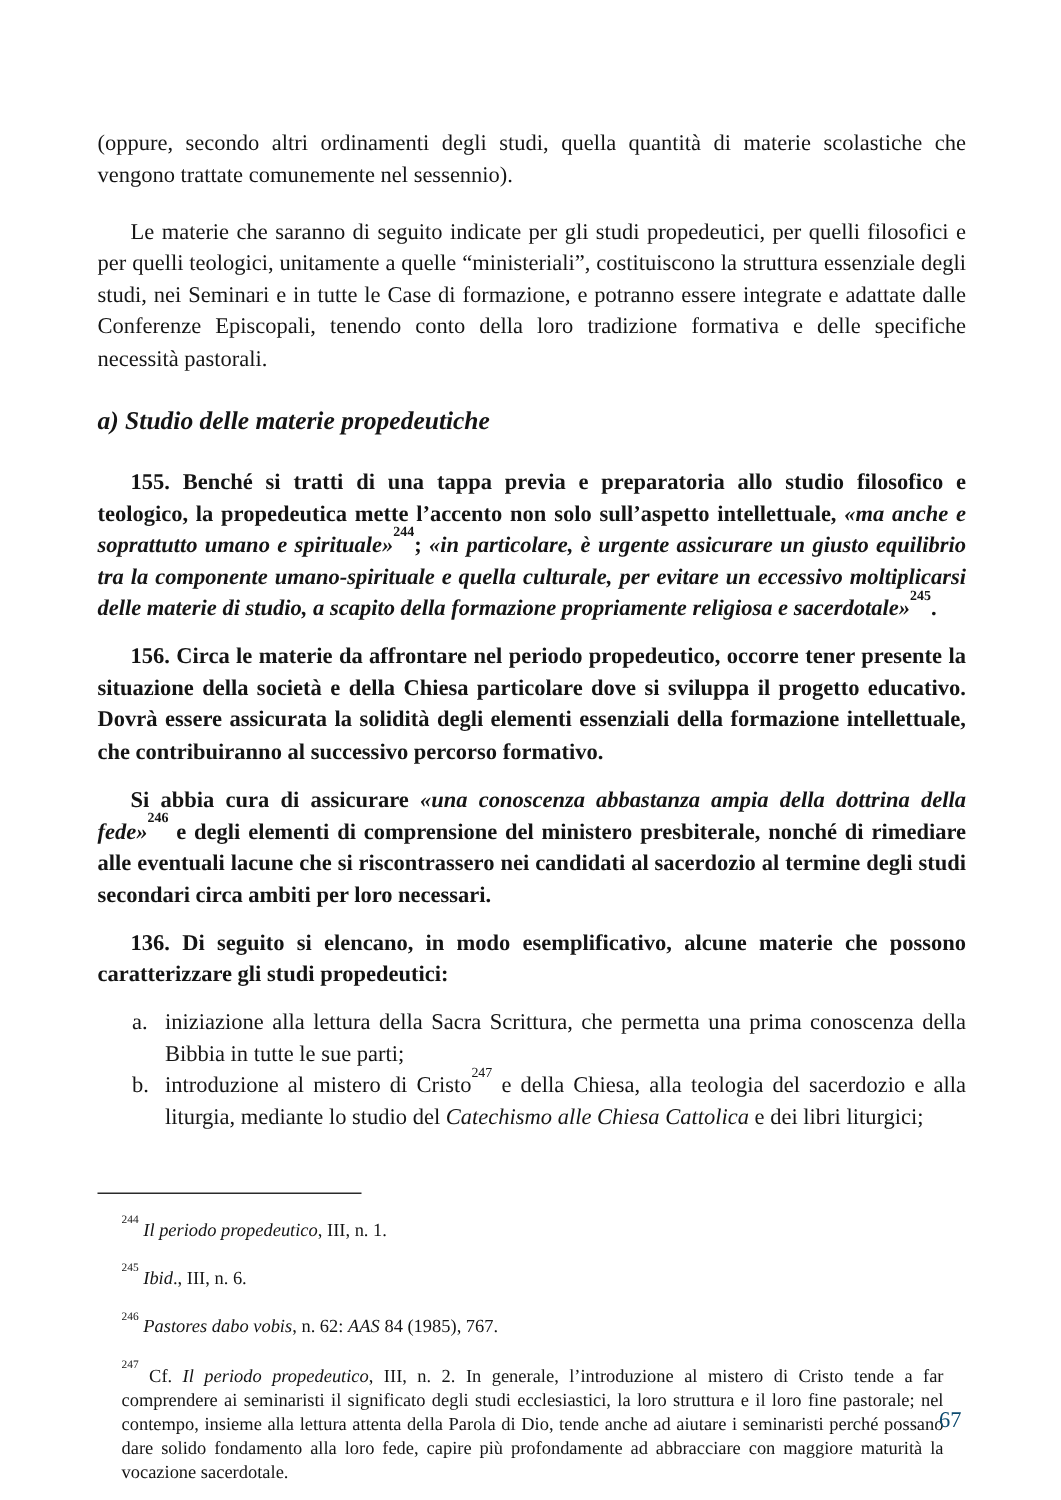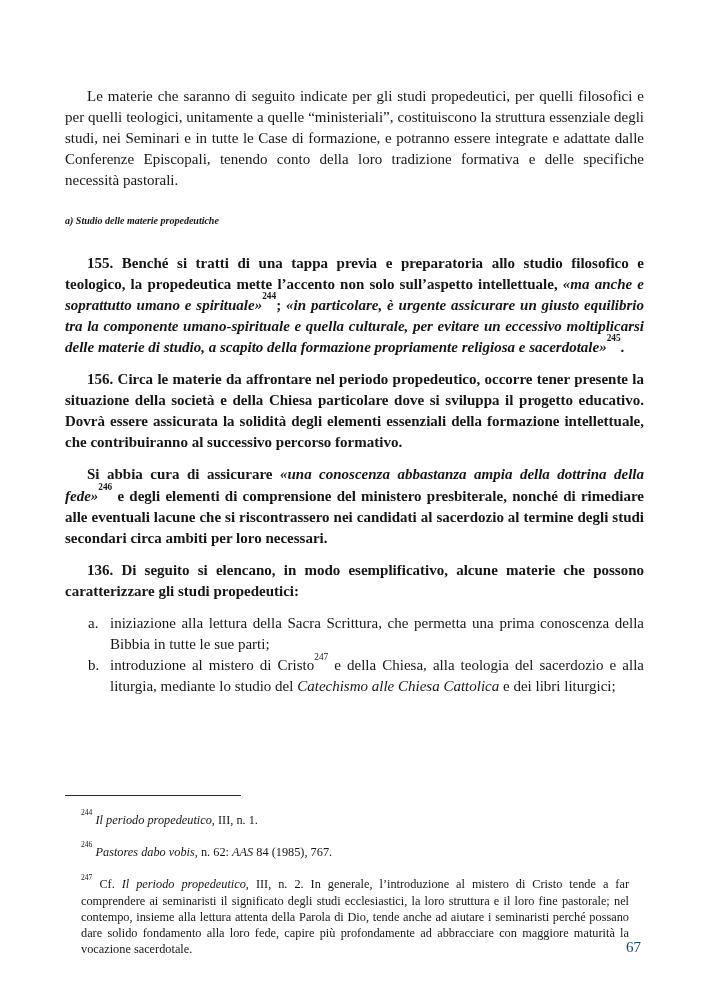--- a/index.html
+++ b/index.html
@@ -84,24 +84,25 @@
     color: #0c4a6e;
   }
 </style>
 </head>
 <body>
 
 <div class="page">
 
   <div class="content">
 
+    <p class="para no-indent mb17"><span>(oppure, secondo altri ordinamenti degli studi, quella quantità di materie scolastiche che vengono trattate comunemente nel sessennio).</span></p>
 
     <p class="para mb19"><span>Le materie che saranno di seguito indicate per gli studi propedeutici, per quelli filosofici e per quelli teologici, unitamente a quelle “ministeriali”, costituiscono la struttura essenziale degli studi, nei Seminari e in tutte le Case di formazione, e potranno essere integrate e adattate dalle Conferenze Episcopali, tenendo conto della loro tradizione formativa e delle specifiche necessità pastorali.</span></p>
 
-    <h2 class="section-heading" style="font-size:10px;">a) Studio delle materie propedeutiche</h2>
+    <h2 class="section-heading" style="font-size:17px;">a) Studio delle materie propedeutiche</h2>
 
     <p class="para mb11"><span>155. Benché si tratti di una tappa previa e preparatoria allo studio filosofico e teologico, la propedeutica mette l’accento non solo sull’aspetto intellettuale, </span><span class="it">«ma anche e soprattutto umano e spirituale»</span><sup class="fnref">244</sup><span>; </span><span class="it">«in particolare, è urgente assicurare un giusto equilibrio tra la componente umano-spirituale e quella culturale, per evitare un eccessivo moltiplicarsi delle materie di studio, a scapito della formazione propriamente religiosa e sacerdotale»</span><sup class="fnref">245</sup><span>.</span></p>
 
     <p class="para mb11"><span>156. Circa le materie da affrontare nel periodo propedeutico, occorre tener presente la situazione della società e della Chiesa particolare dove si sviluppa il progetto educativo. Dovrà essere assicurata la solidità degli elementi essenziali della formazione intellettuale, che contribuiranno al successivo percorso formativo.</span></p>
 
     <p class="para mb11"><span>Si abbia cura di assicurare </span><span class="it">«una conoscenza abbastanza ampia della dottrina della fede»</span><sup class="fnref">246</sup><span> e degli elementi di comprensione del ministero presbiterale, nonché di rimediare alle eventuali lacune che si riscontrassero nei candidati al sacerdozio al termine degli studi secondari circa ambiti per loro necessari.</span></p>
 
     <p class="para mb11"><span>136. Di seguito si elencano, in modo esemplificativo, alcune materie che possono caratterizzare gli studi propedeutici:</span></p>
 
     <div class="study-list">
@@ -113,19 +114,20 @@
           <span class="marker">b.</span>
           <span class="item-text"><span>introduzione al mistero di Cristo</span><sup class="fnref">247</sup><span> e della Chiesa, alla teologia del sacerdozio e alla liturgia, mediante lo studio del </span><span class="it">Catechismo alle Chiesa Cattolica</span><span> e dei libri liturgici;</span></span>
         </div>
     </div>
 
   </div>
 
   <div class="footnotes">
     <div class="fn-rule"></div>
     <p class="footnote"><sup class="fnref">244</sup> <span class="it">Il periodo propedeutico</span><span>, III, n. 1.</span></p>
+    <p class="footnote"><sup class="fnref">245</sup> <span class="it">Ibid</span><span>., III, n. 6.</span></p>
     <p class="footnote"><sup class="fnref">246</sup> <span class="it">Pastores dabo vobis</span><span>, n. 62: </span><span class="it">AAS</span><span> 84 (1985), 767.</span></p>
     <p class="footnote"><sup class="fnref">247</sup> <span>Cf. </span><span class="it">Il periodo propedeutico</span><span>, III, n. 2. In generale, l’introduzione al mistero di Cristo tende a far comprendere ai seminaristi il significato degli studi ecclesiastici, la loro struttura e il loro fine pastorale; nel contempo, insieme alla lettura attenta della Parola di Dio, tende anche ad aiutare i seminaristi perché possano dare solido fondamento alla loro fede, capire più profondamente ad abbracciare con maggiore maturità la vocazione sacerdotale.</span></p>
   </div>
 
   <div class="page-number">67</div>
 
 </div>
 
 </body></html>

